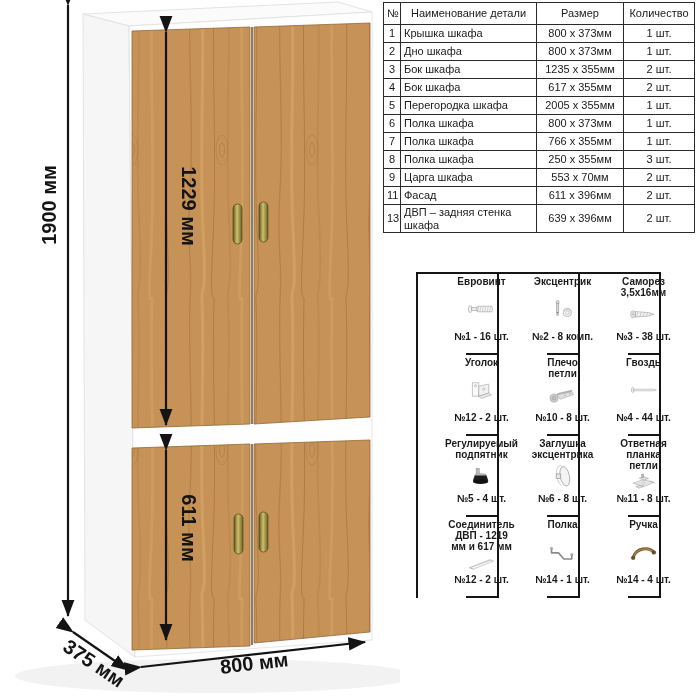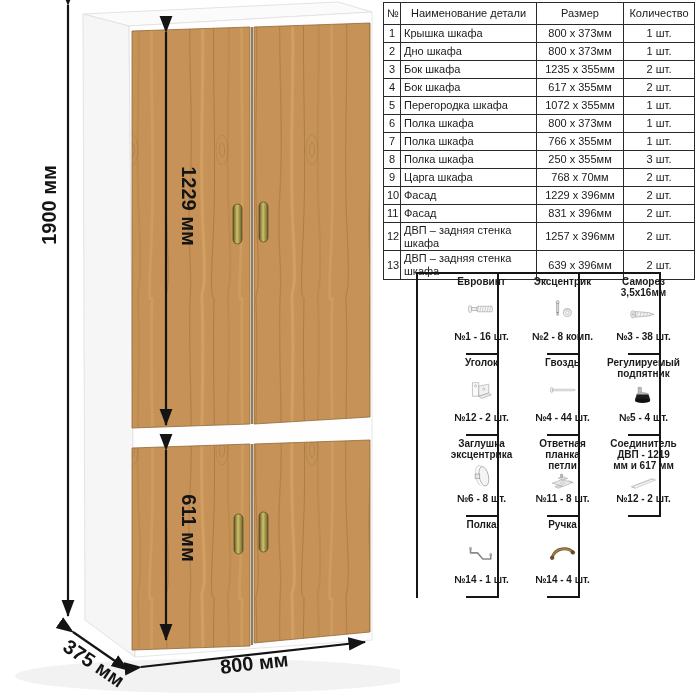--- a/index.html
+++ b/index.html
@@ -132,21 +132,21 @@
       </tr>
   <tr>
         <td>4</td>
         <td class="nm">Бок шкафа</td>
         <td>617 x 355мм</td>
         <td>2 шт.</td>
       </tr>
   <tr>
         <td>5</td>
         <td class="nm">Перегородка шкафа</td>
-        <td>1072 x 355мм</td>
+        <td>2005 x 355мм</td>
         <td>1 шт.</td>
       </tr>
   <tr>
         <td>6</td>
         <td class="nm">Полка шкафа</td>
         <td>800 x 373мм</td>
         <td>1 шт.</td>
       </tr>
   <tr>
         <td>7</td>
@@ -156,39 +156,27 @@
       </tr>
   <tr>
         <td>8</td>
         <td class="nm">Полка шкафа</td>
         <td>250 x 355мм</td>
         <td>3 шт.</td>
       </tr>
   <tr>
         <td>9</td>
         <td class="nm">Царга шкафа</td>
-        <td>768 x 70мм</td>
-        <td>2 шт.</td>
-      </tr>
-  <tr>
-        <td>10</td>
-        <td class="nm">Фасад</td>
-        <td>1229 x 396мм</td>
+        <td>553 x 70мм</td>
         <td>2 шт.</td>
       </tr>
   <tr>
         <td>11</td>
         <td class="nm">Фасад</td>
-        <td>831 x 396мм</td>
-        <td>2 шт.</td>
-      </tr>
-  <tr>
-        <td>12</td>
-        <td class="nm">ДВП – задняя стенка шкафа</td>
-        <td>1257 x 396мм</td>
+        <td>611 x 396мм</td>
         <td>2 шт.</td>
       </tr>
   <tr>
         <td>13</td>
         <td class="nm">ДВП – задняя стенка шкафа</td>
         <td>639 x 396мм</td>
         <td>2 шт.</td>
       </tr>
 </tbody>
   </table>
@@ -245,20 +233,34 @@
         <path d="M12,6 h14 v30 h-14 z" fill="#fafafa" stroke="#888"></path>
         <circle cx="19" cy="13" r="2.5" fill="#fff" stroke="#888"></circle>
         <path d="M26,14 l22,-5 v20 l-22,7 z" fill="#f2f2f2" stroke="#888"></path>
         <path d="M26,36 l22,-7 l6,4 l-22,8 z" fill="#e9e9e9" stroke="#888"></path>
         <circle cx="37" cy="20" r="2.5" fill="#fff" stroke="#888"></circle>
       </svg>
     </div>
     <div class="hw-count">№12 - 2 шт.</div>
   </div>
 
+  <div class="hw-cell">
+    <div class="hw-title">Плечо петли</div>
+    <div class="hw-icon">
+      <svg width="72" height="44" viewBox="0 0 72 44">
+        <circle cx="15" cy="29" r="10" fill="#cfcfcf" stroke="#888"></circle>
+        <circle cx="15" cy="29" r="5" fill="#bdbdbd" stroke="#999"></circle>
+        <path d="M22,20 L58,12 L64,20 L30,32 Z" fill="#dedede" stroke="#888"></path>
+        <path d="M26,17 L60,9 L58,12 L22,20 Z" fill="#c9c9c9" stroke="#888"></path>
+        <circle cx="42" cy="20" r="2.6" fill="#f5f5f5" stroke="#888"></circle>
+        <circle cx="55" cy="16" r="2.2" fill="#f5f5f5" stroke="#888"></circle>
+      </svg>
+    </div>
+    <div class="hw-count">№10 - 8 шт.</div>
+  </div>
 
   <div class="hw-cell">
     <div class="hw-title">Гвоздь</div>
     <div class="hw-icon">
       <svg width="72" height="24" viewBox="0 0 72 24">
         <ellipse cx="9" cy="12" rx="3" ry="7" fill="#f0f0f0" stroke="#888"></ellipse>
         <path d="M12,10 h50 l6,2 l-6,2 h-50 z" fill="#f4f4f4" stroke="#888"></path>
       </svg>
     </div>
     <div class="hw-count">№4 - 44 шт.</div>

